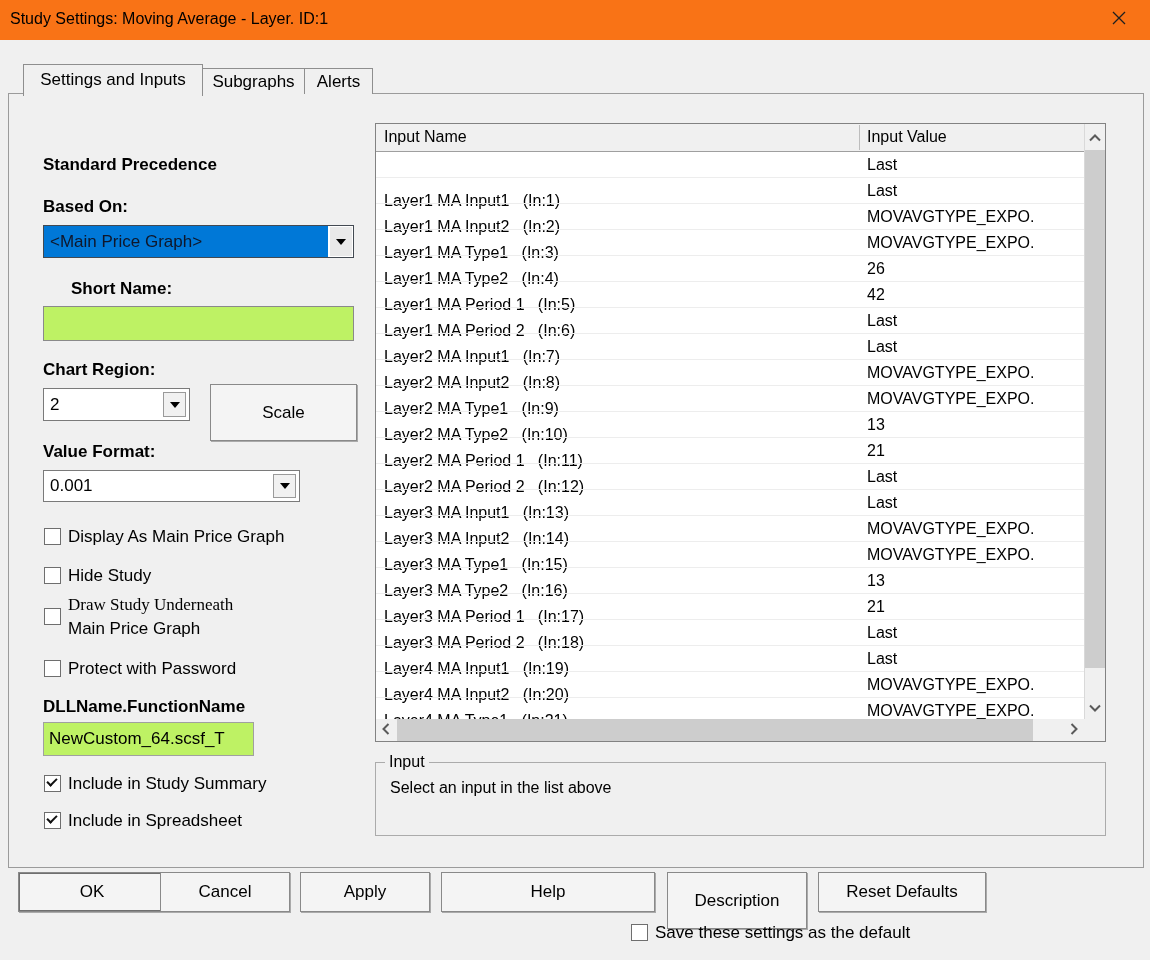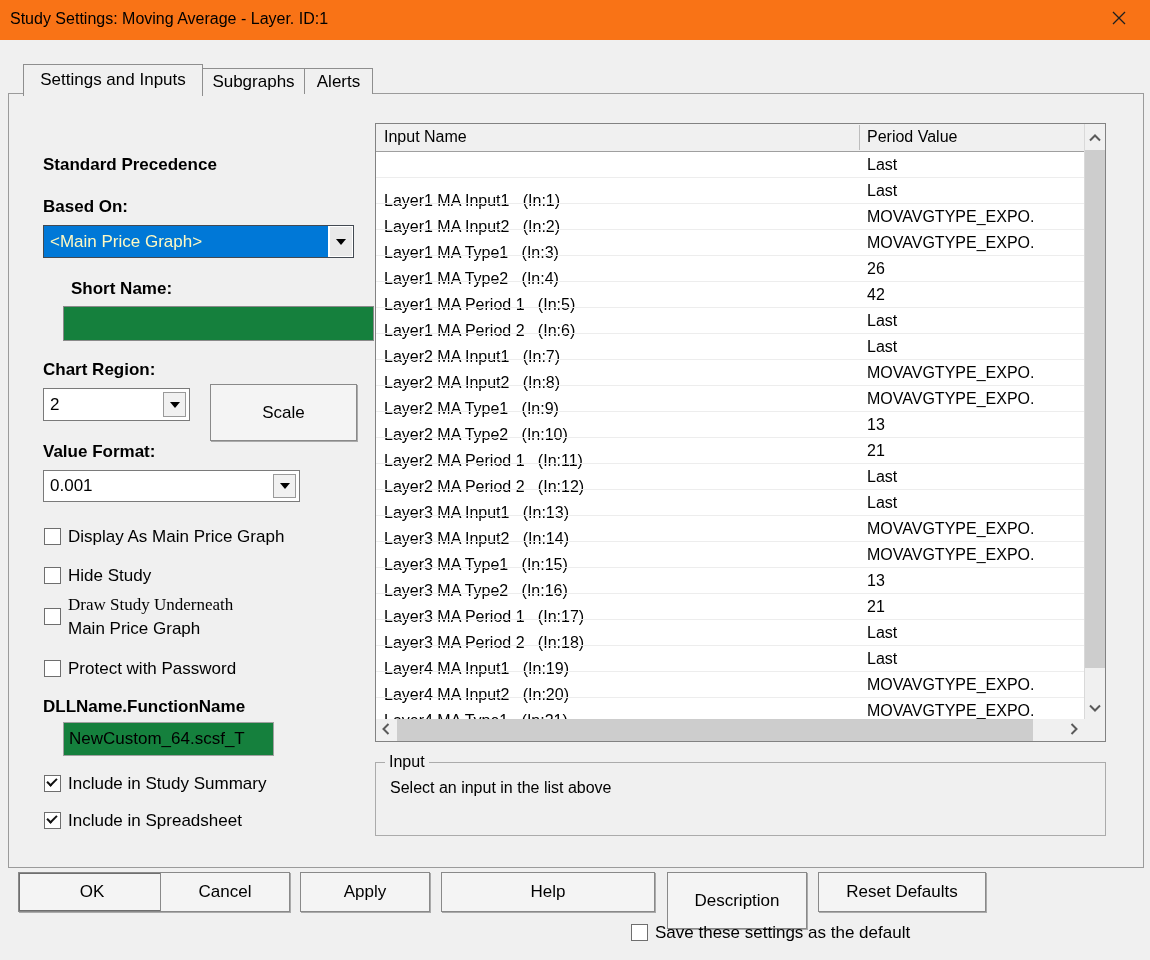--- a/index.html
+++ b/index.html
@@ -28,26 +28,26 @@
 
   
   .combo { position:absolute; background:#fff; border:1px solid #7a7a7a; font-size:17px; }
   .combo .val { position:absolute; left:6px; top:0; right:30px; bottom:0; display:flex; align-items:center;
                 white-space:nowrap; overflow:hidden; }
   .combo .drop { position:absolute; top:3px; right:3px; bottom:3px; width:21px; background:#f1f1f1;
                  border:1px solid #9a9a9a; display:flex; align-items:center; justify-content:center; }
   .tri { width:0; height:0; border-left:5px solid transparent; border-right:5px solid transparent;
          border-top:6px solid #000; }
   .combo.sel { border:1px solid #434a52; }
-  .combo.sel .val { left:0; right:25px; background:#0078d7; color:#fef9c3; padding-left:6px; }
+  .combo.sel .val { left:0; right:25px; background:#0078d7; color:#0f172a; padding-left:6px; }
   .combo.sel .drop { top:1px; right:1px; bottom:1px; width:22px; border:none; background:#e9e9e9;
                      border-left:2px solid #fff; }
 
-  .tbox { position:absolute; background:#15803d; border:1px solid #8a8a8a; font-size:17px;
-          font-family:"Liberation Sans", sans-serif; padding:0 5px; box-sizing:border-box; color:#000;margin-left:20px; }
+  .tbox { position:absolute; background:#bef264; border:1px solid #8a8a8a; font-size:17px;
+          font-family:"Liberation Sans", sans-serif; padding:0 5px; box-sizing:border-box; color:#000; }
 
   
   .cb { position:absolute; width:15px; height:15px; background:#fff; border:1px solid #6e6e6e; }
   .cb.on::after { content:""; position:absolute; left:2px; top:2px; width:8px; height:4px;
                   border-left:2px solid #111; border-bottom:2px solid #111; transform:rotate(-45deg); }
   .cb-label { position:absolute; font-size:17px; white-space:nowrap; }
 
   
   .btn { position:absolute; background:#f4f4f4; border:1px solid #898989; box-shadow:1px 1px 0 #aaaaaa;
          font-size:17px; display:flex; align-items:center; justify-content:center; box-sizing:border-box; }
@@ -156,21 +156,21 @@
   <span class="cb on" style="left:44px; top:775px;"></span>
   <span class="cb-label" style="left:68px; top:774px;">Include in Study Summary</span>
 
   <span class="cb on" style="left:44px; top:812px;"></span>
   <span class="cb-label" style="left:68px; top:811px;">Include in Spreadsheet</span>
 
   <div class="listview">
     <div class="lv-head">
       <span class="h1">Input Name</span>
       <span class="coldiv"></span>
-      <span class="h2">Period Value</span>
+      <span class="h2">Input Value</span>
     </div>
     <div class="lv-body">
   <div class="lv-row">
     <span class="cell-name">Layer1 MA Input1   (In:1)</span>
     <span class="cell-value">Last</span>
   </div>
 
   <div class="lv-row">
     <span class="cell-name">Layer1 MA Input2   (In:2)</span>
     <span class="cell-value">Last</span>

